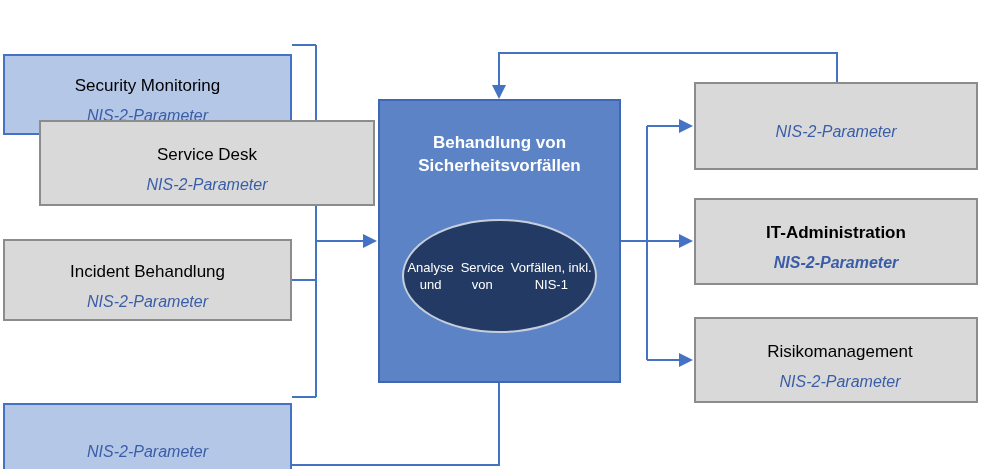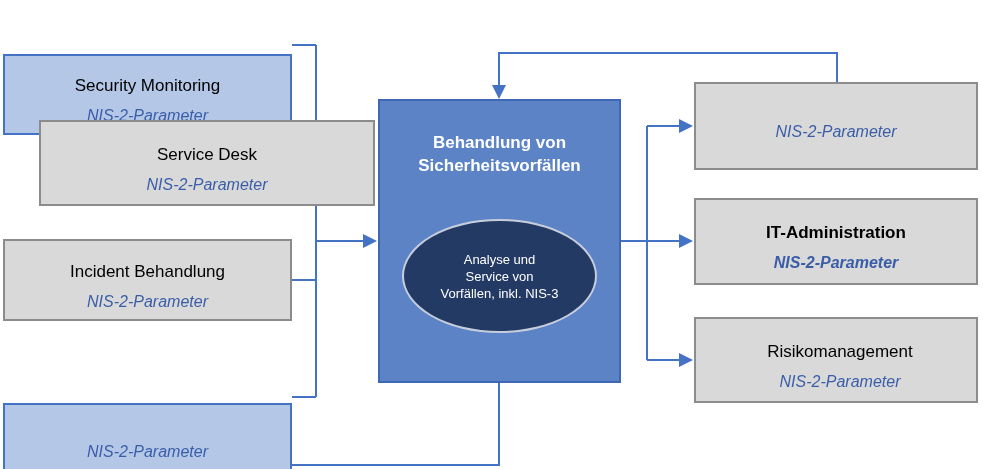--- a/index.html
+++ b/index.html
@@ -33,21 +33,21 @@
     background:#5B83C6;border:2px solid #3E68B5;box-sizing:border-box;
   }
   .center-title{
     position:absolute;top:30px;left:0;right:0;text-align:center;
     color:#ffffff;font-weight:bold;font-size:17px;line-height:23px;
   }
   .ellipse{
     position:absolute;left:22px;top:118px;width:195px;height:114px;
     background:#233A64;border:2px solid #C6CEDD;border-radius:50%;
     box-sizing:border-box;
-    display:flex;flex-direction:column;align-items:center;justify-content:center;
+    display:flex;align-items:center;justify-content:center;
     color:#ffffff;font-size:13px;line-height:17px;text-align:center;
   }
   .conn{stroke:#4472C4;stroke-width:2;fill:none;}
   .head{fill:#4472C4;stroke:none;}
 </style>
 </head>
 <body>
 
 <div class="canvas">
 
@@ -104,21 +104,21 @@
   </div>
 
   <div class="center-node">
     <div class="center-title">
       <div>Behandlung von</div>
       <div>Sicherheitsvorfällen</div>
     </div>
     <div class="ellipse">
       <div>Analyse und</div>
       <div>Service von</div>
-      <div>Vorfällen, inkl. NIS-3</div>
+      <div>Vorfällen, inkl. NIS-1</div>
     </div>
   </div>
 
   <div class="node gray r1">
     <div class="node-sub">NIS-2-Parameter</div>
   </div>
   <div class="node gray r2">
     <div class="node-title">IT-Administration</div>
     <div class="node-sub">NIS-2-Parameter</div>
   </div>

